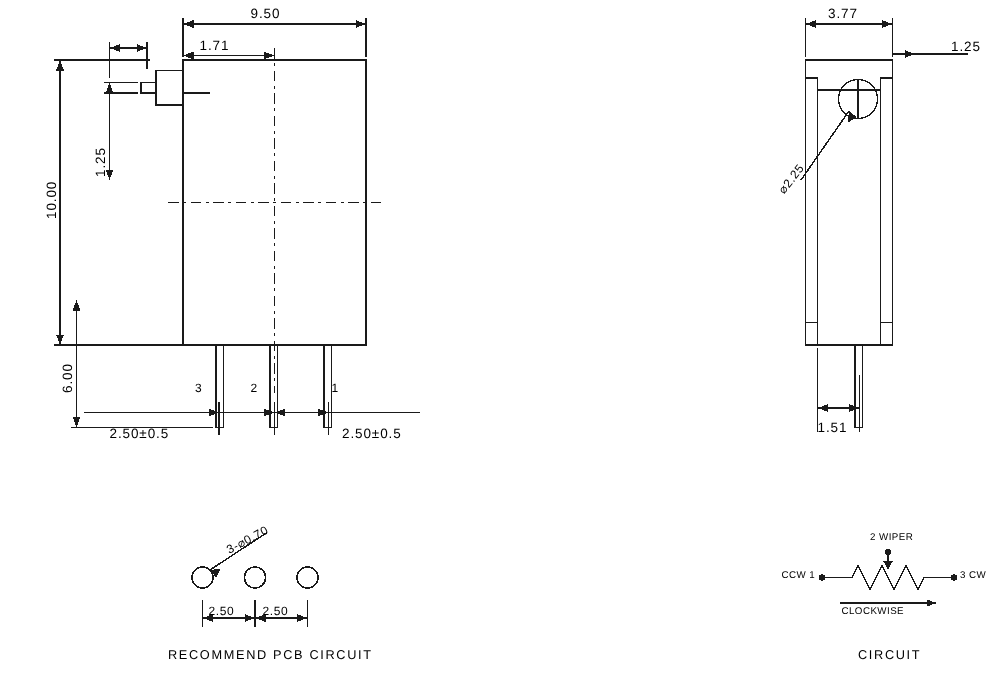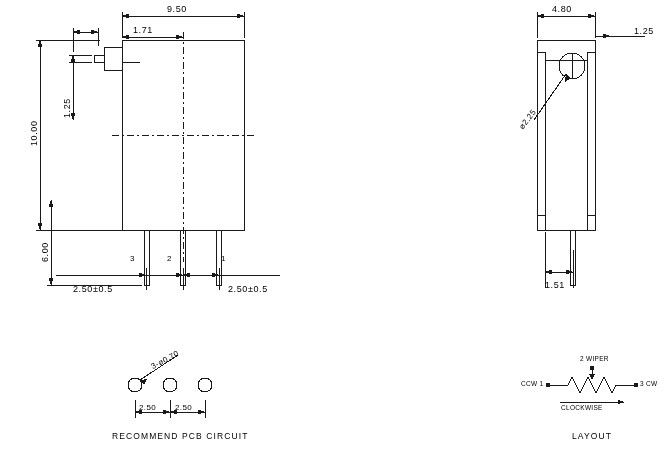--- a/index.html
+++ b/index.html
@@ -250,29 +250,29 @@
   <div class="lbl vert" style="left:63px; top:118px;">1.25</div>
   <div class="lbl vert" style="left:41px; top:262px;">6.00</div>
 
   <div class="lbl small" style="left:130px; top:255px;">3</div>
   <div class="lbl small" style="left:167px; top:255px;">2</div>
   <div class="lbl small" style="left:221px; top:255px;">1</div>
 
   <div class="lbl" style="left:73px; top:285px;">2.50±0.5</div>
   <div class="lbl" style="left:228px; top:285px;">2.50±0.5</div>
 
-  <div class="lbl" style="left:552px; top:5px;">4.80</div>
+  <div class="lbl" style="left:552px; top:5px;">3.77</div>
   <div class="lbl" style="left:634px; top:27px;">1.25</div>
   <div class="lbl rot-dia2 small" style="left:518px; top:126px;">⌀2.25</div>
   <div class="lbl" style="left:545px; top:281px;">1.51</div>
 
   <div class="lbl rot-diag small" style="left:150px; top:364px;">3-⌀0.70</div>
   <div class="lbl small" style="left:139px; top:404px;">2.50</div>
   <div class="lbl small" style="left:175px; top:404px;">2.50</div>
   <div class="lbl caption" style="left:112px; top:432px;">RECOMMEND PCB CIRCUIT</div>
 
   <div class="lbl tiny" style="left:580px; top:356px;">2 WIPER</div>
   <div class="lbl tiny" style="left:521px; top:381px;">CCW 1</div>
   <div class="lbl tiny" style="left:640px; top:381px;">3 CW</div>
   <div class="lbl tiny" style="left:561px; top:405px;">CLOCKWISE</div>
-  <div class="lbl caption" style="left:572px; top:432px;">LAYOUT</div>
+  <div class="lbl caption" style="left:572px; top:432px;">CIRCUIT</div>
 
 </div>
 
 </body></html>

